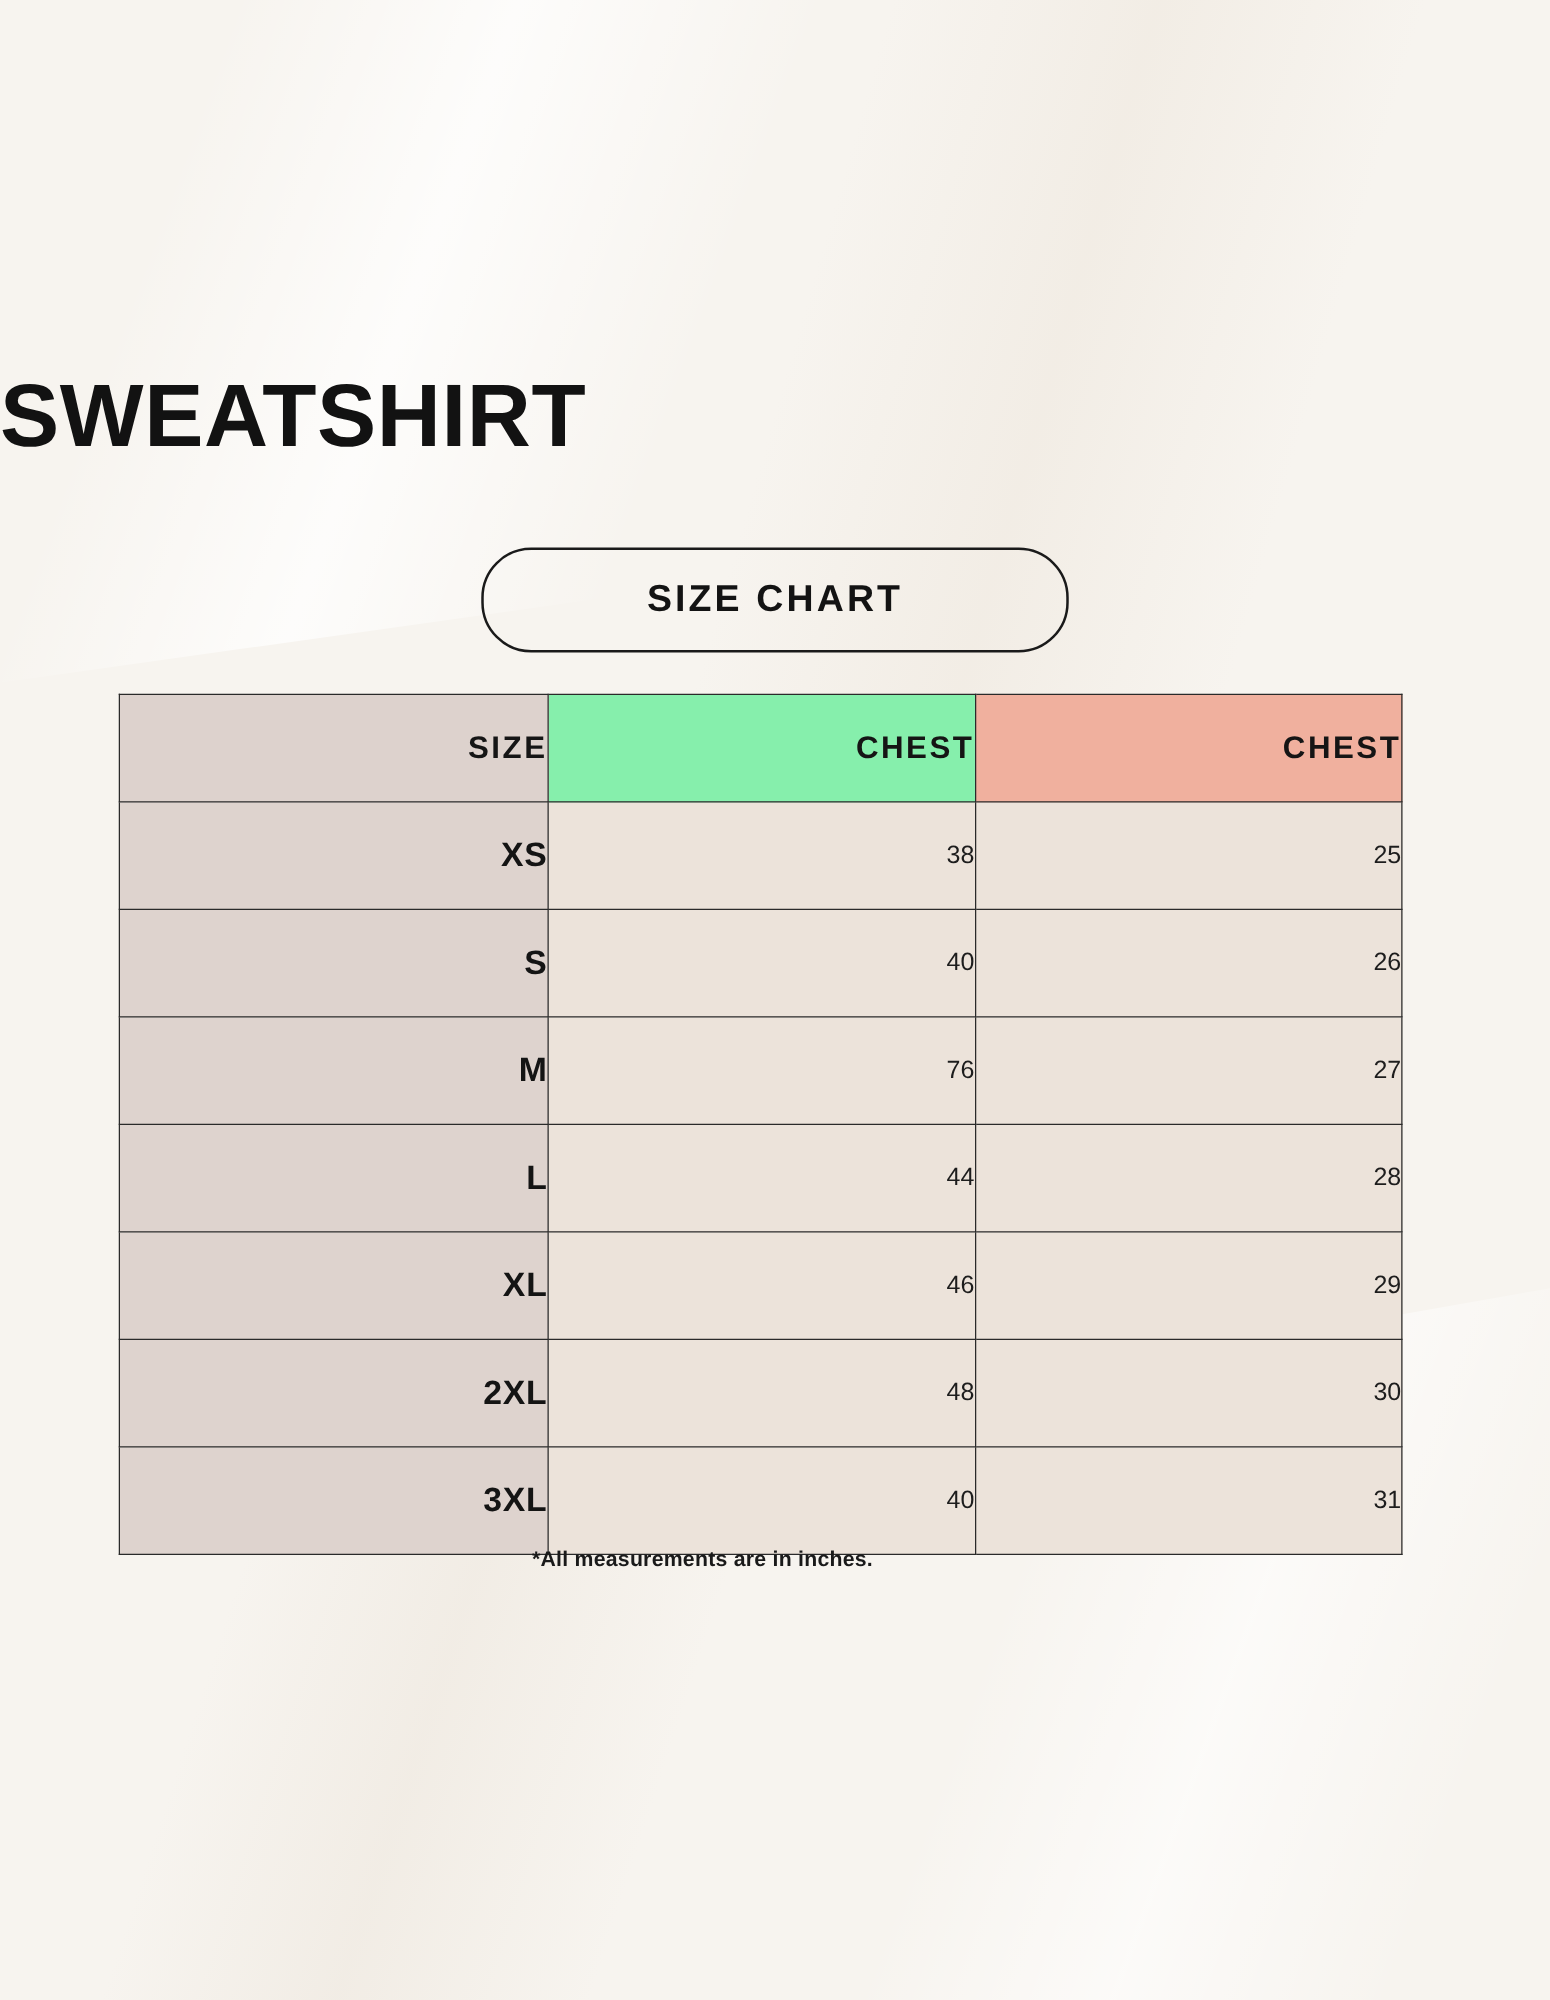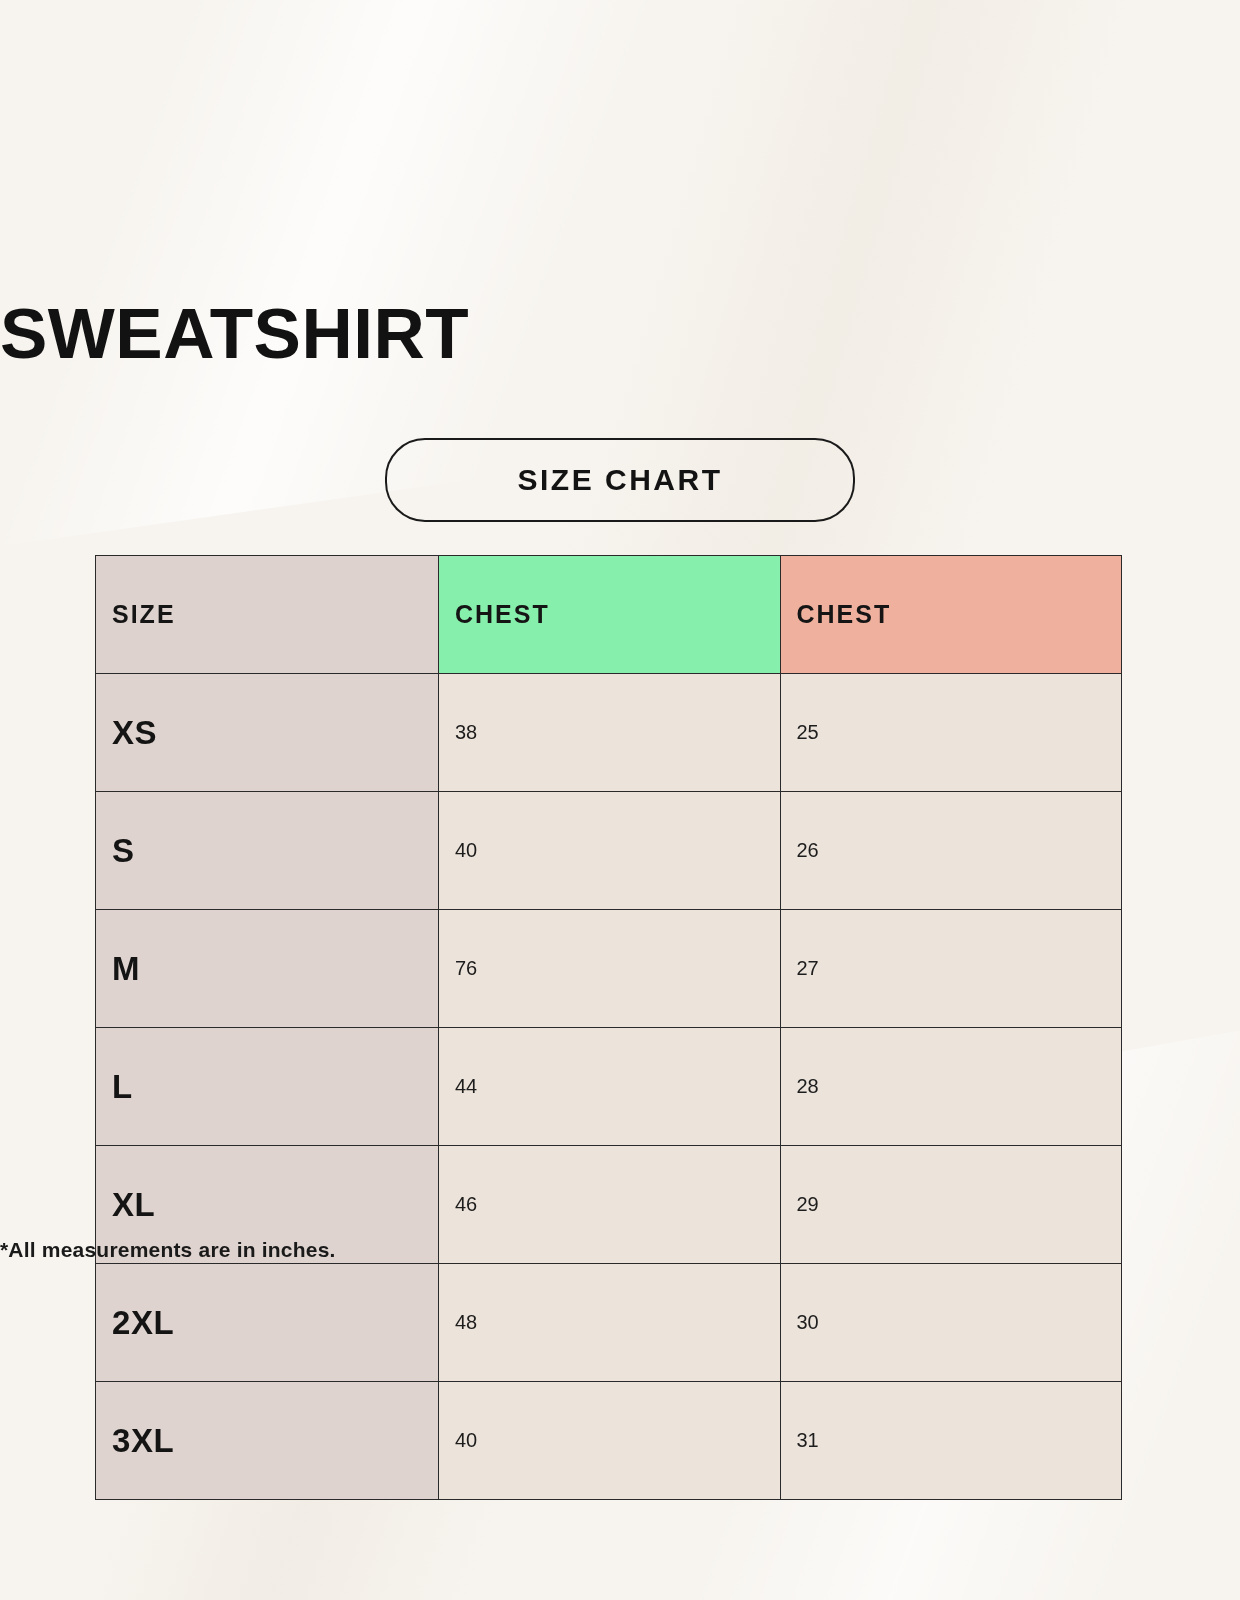--- a/index.html
+++ b/index.html
@@ -96,58 +96,58 @@
     position: absolute;
     top: 555px;
     left: 95px;
     width: 1026px;
     border-collapse: collapse;
     table-layout: fixed;
   }
   table.size-table th,
   table.size-table td {
     border: 1.6px solid #2a2a2a;
-    text-align: left;
-    padding: 16px;
+    text-align: right;
+    padding: 0;
     height: 85px;
   }
   table.size-table col.c-size { width: 343px; }
   table.size-table col.c-val  { width: 341.5px; }
 
   thead th {
     font-size: 25px;
     font-weight: 700;
     letter-spacing: 2px;
     color: #151515;
   }
   th.h-size  { background: #ddd2cd; }
   th.h-chest { background: #86efac; }
   th.h-len   { background: #f0b09e; }
 
   tbody td.c-label {
     background: #ded3ce;
-    font-size: 33px;
+    font-size: 27px;
     font-weight: 700;
     color: #141414;
     letter-spacing: 0.6px;
   }
   tbody td.c-value {
     background: #ece3da;
     font-size: 20px;
     font-weight: 400;
     color: #1d1d1d;
   }
 
   .footnote {
     position: absolute;
     top: 1238px;
     left: 0;
     width: 1124px;
-    text-align: left;
-    font-size: 21px;
+    text-align: center;
+    font-size: 17px;
     font-weight: 600;
     color: #1a1a1a;
     letter-spacing: 0.2px;
   }
 </style>
 </head>
 <body>
 
 <div class="page">
 

